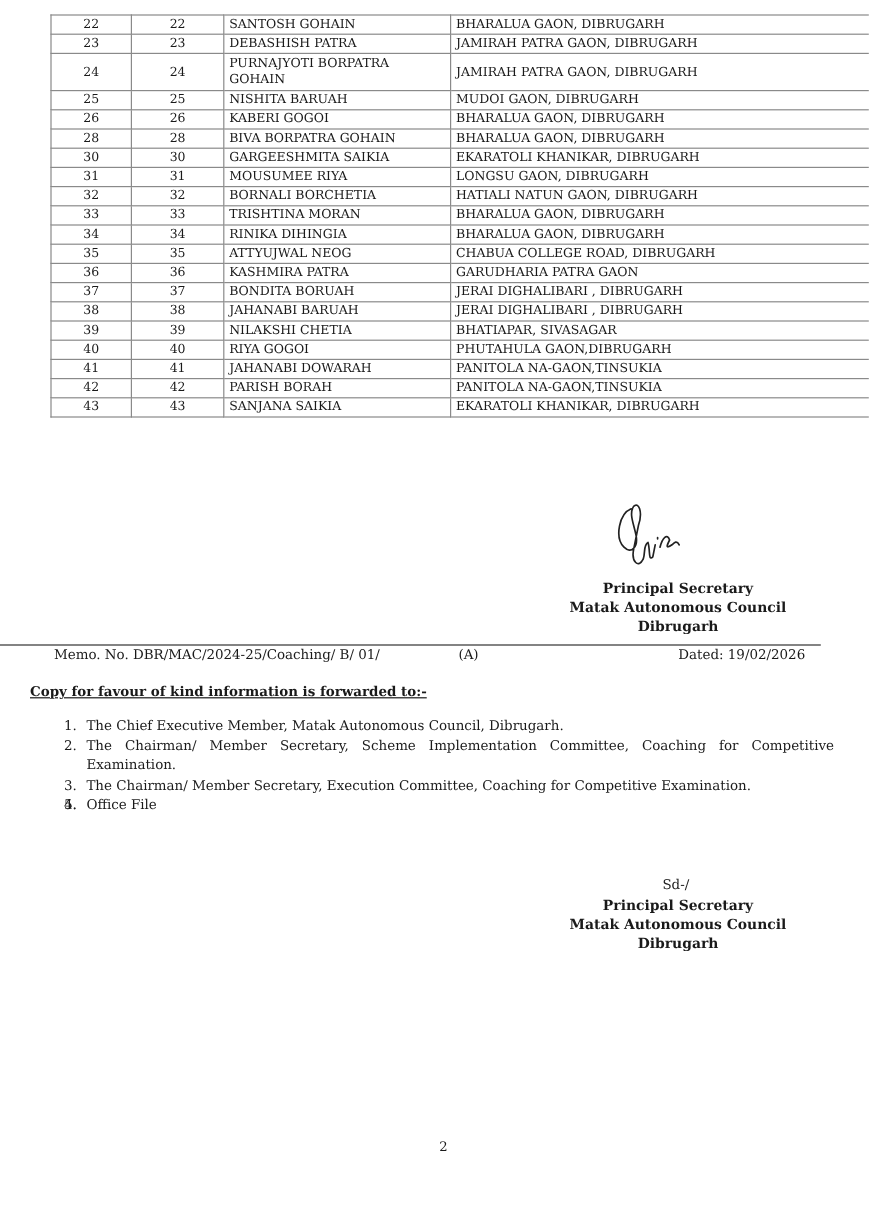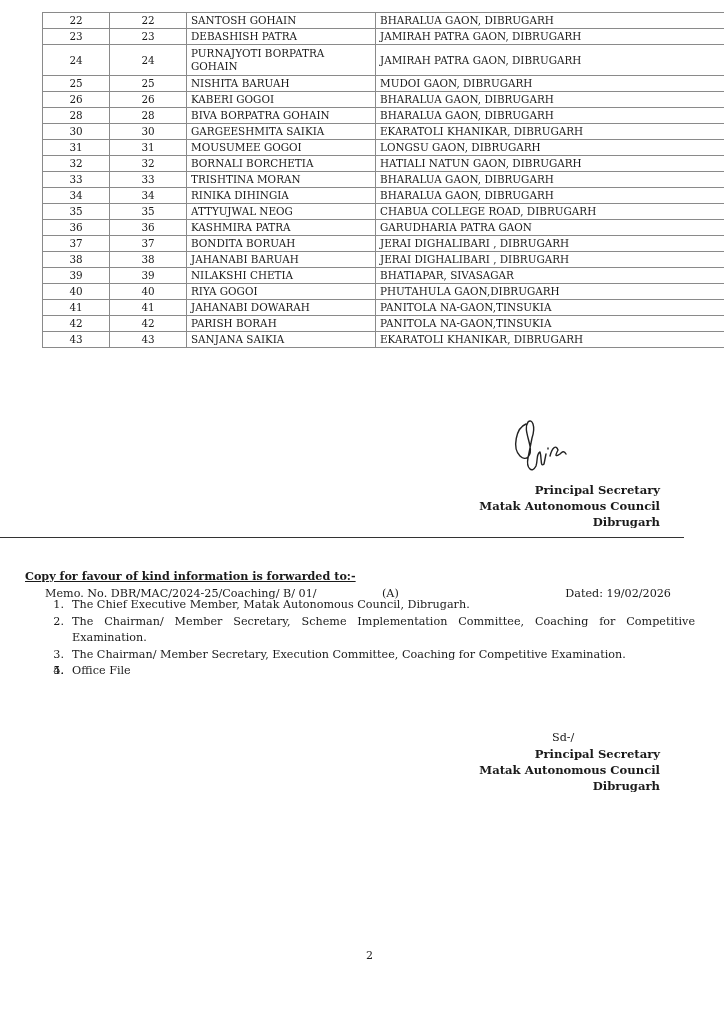--- a/index.html
+++ b/index.html
@@ -10,25 +10,25 @@
   table.roster { position: absolute; left: 42px; top: 12px; width: 722px;
                  border-collapse: collapse; font-size: 10.4px; line-height: 13px; }
   table.roster td { border: 1px solid #8a8a8a; padding: 0 4px; height: 15px; vertical-align: middle; }
   table.roster td.c1 { width: 58px; text-align: center; }
   table.roster td.c2 { width: 68px; text-align: center; }
   table.roster td.c3 { width: 180px; }
   table.roster td.c4 { }
   table.roster tr.tall td { height: 30px; }
 
   .sig-svg { position: absolute; left: 510px; top: 418px; width: 60px; height: 62px; }
-  .signatory { position: absolute; left: 470px; width: 190px; text-align: right;
+  .signatory { position: absolute; left: 470px; width: 190px; text-align: center;
                font-weight: bold; font-size: 11.6px; line-height: 16px; }
   .sign1 { top: 482px; }
   .hr-line { position: absolute; left: 0; top: 537px; width: 684px; height: 1px; background: #333; }
-  .memo-row { position: absolute; top: 539px; left: 0; width: 724px; font-size: 11.2px; height: 16px; margin-top: 48px; }
+  .memo-row { position: absolute; top: 539px; left: 0; width: 724px; font-size: 11.2px; height: 16px; }
   .memo-no { position: absolute; left: 45px; }
   .memo-a { position: absolute; left: 382px; }
   .memo-date { position: absolute; right: 53px; }
 
   .copy-heading { position: absolute; left: 25px; top: 569px; font-size: 11.2px;
                   font-weight: bold; text-decoration: underline; }
   ol.copy-list { position: absolute; left: 40px; top: 597px; width: 655px; margin: 0; padding: 0;
                  list-style: none; font-size: 11.2px; line-height: 16.5px; }
   ol.copy-list li { position: relative; padding-left: 32px; text-align: justify; }
   ol.copy-list li .num { position: absolute; left: 24px; transform: translateX(-100%); }
@@ -82,21 +82,21 @@
         </tr>
         <tr>
           <td class="c1">30</td>
           <td class="c2">30</td>
           <td class="c3">GARGEESHMITA SAIKIA</td>
           <td class="c4">EKARATOLI KHANIKAR, DIBRUGARH</td>
         </tr>
         <tr>
           <td class="c1">31</td>
           <td class="c2">31</td>
-          <td class="c3">MOUSUMEE GOGOI</td>
+          <td class="c3">MOUSUMEE RIYA</td>
           <td class="c4">LONGSU GAON, DIBRUGARH</td>
         </tr>
         <tr>
           <td class="c1">32</td>
           <td class="c2">32</td>
           <td class="c3">BORNALI BORCHETIA</td>
           <td class="c4">HATIALI NATUN GAON, DIBRUGARH</td>
         </tr>
         <tr>
           <td class="c1">33</td>

